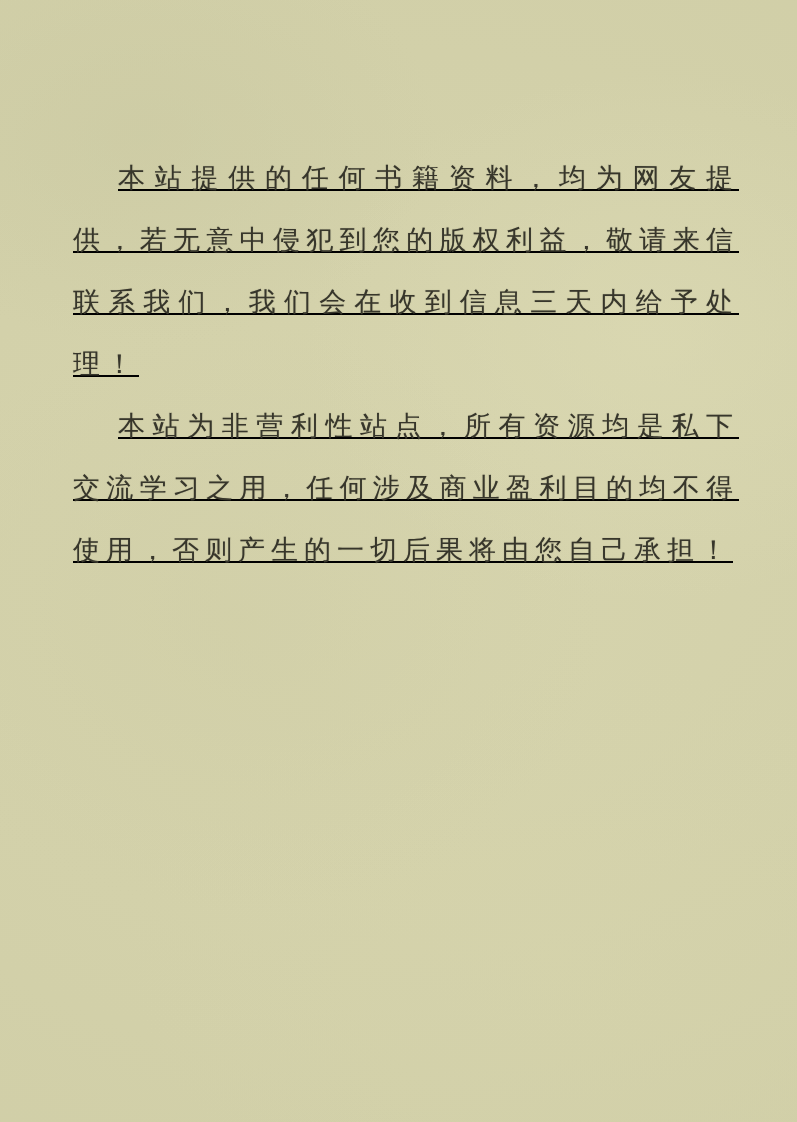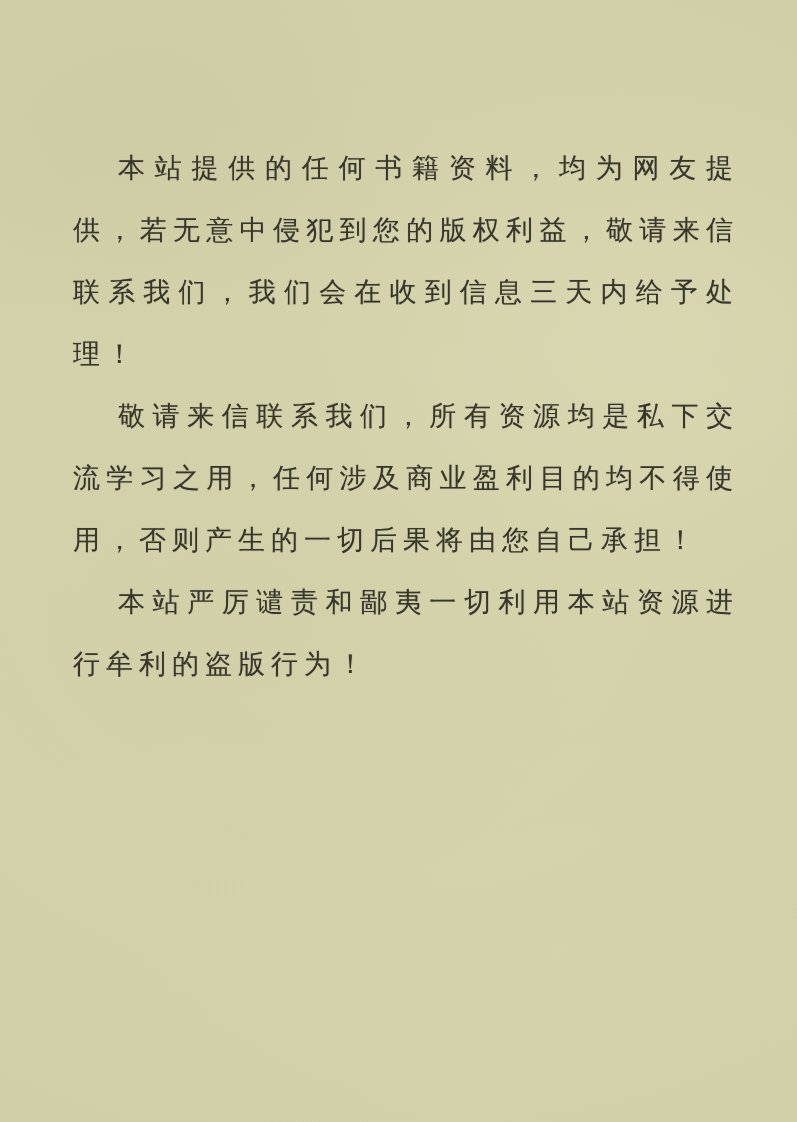--- a/index.html
+++ b/index.html
@@ -21,38 +21,38 @@
     background-image:
       radial-gradient(ellipse 420px 300px at 18% 12%, rgba(200,199,160,0.45), rgba(200,199,160,0) 70%),
       radial-gradient(ellipse 500px 380px at 82% 30%, rgba(222,220,182,0.5), rgba(222,220,182,0) 70%),
       radial-gradient(ellipse 520px 420px at 30% 55%, rgba(205,203,163,0.4), rgba(205,203,163,0) 70%),
       radial-gradient(ellipse 600px 420px at 70% 85%, rgba(214,212,172,0.5), rgba(214,212,172,0) 72%),
       radial-gradient(ellipse 900px 700px at 50% 50%, rgba(218,216,178,0.35), rgba(198,196,156,0.25));
   }
   .text-block {
     position: absolute;
     left: 73px;
-    top: 137px;
+    top: 147px;
     width: 666px;
+    text-decoration: underline;
   }
   .text-block p {
     margin: 0;
     padding: 0;
     text-indent: 45px;
     font-size: 27px;
     line-height: 62px;
     letter-spacing: 6px;
     text-align: justify;
     color: #37362b;
     text-shadow: 0 0 1px rgba(55,54,43,0.35);
     word-break: normal;
   }
 </style>
 </head>
 <body>
 
 <div class="page">
   <div class="text-block">
     <p>本站提供的任何书籍资料，均为网友提供，若无意中侵犯到您的版权利益，敬请来信联系我们，我们会在收到信息三天内给予处理！</p>
-    <p>敬请来信联系我们，所有资源均是私下交流学习之用，任何涉及商业盈利目的均不得使用，否则产生的一切后果将由您自己承担！</p>
-    <p>本站严厉谴责和鄙夷一切利用本站资源进行牟利的盗版行为！</p>
+    <p>本站为非营利性站点，所有资源均是私下交流学习之用，任何涉及商业盈利目的均不得使用，否则产生的一切后果将由您自己承担！</p>
   </div>
 </div>
 
 </body></html>

